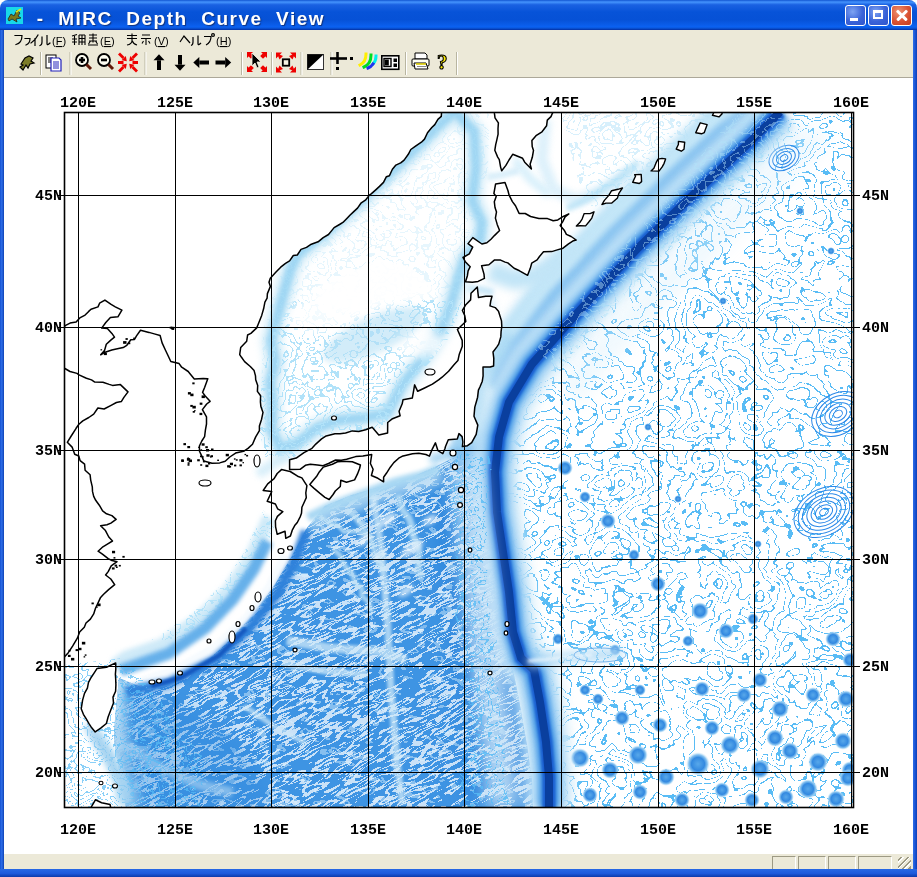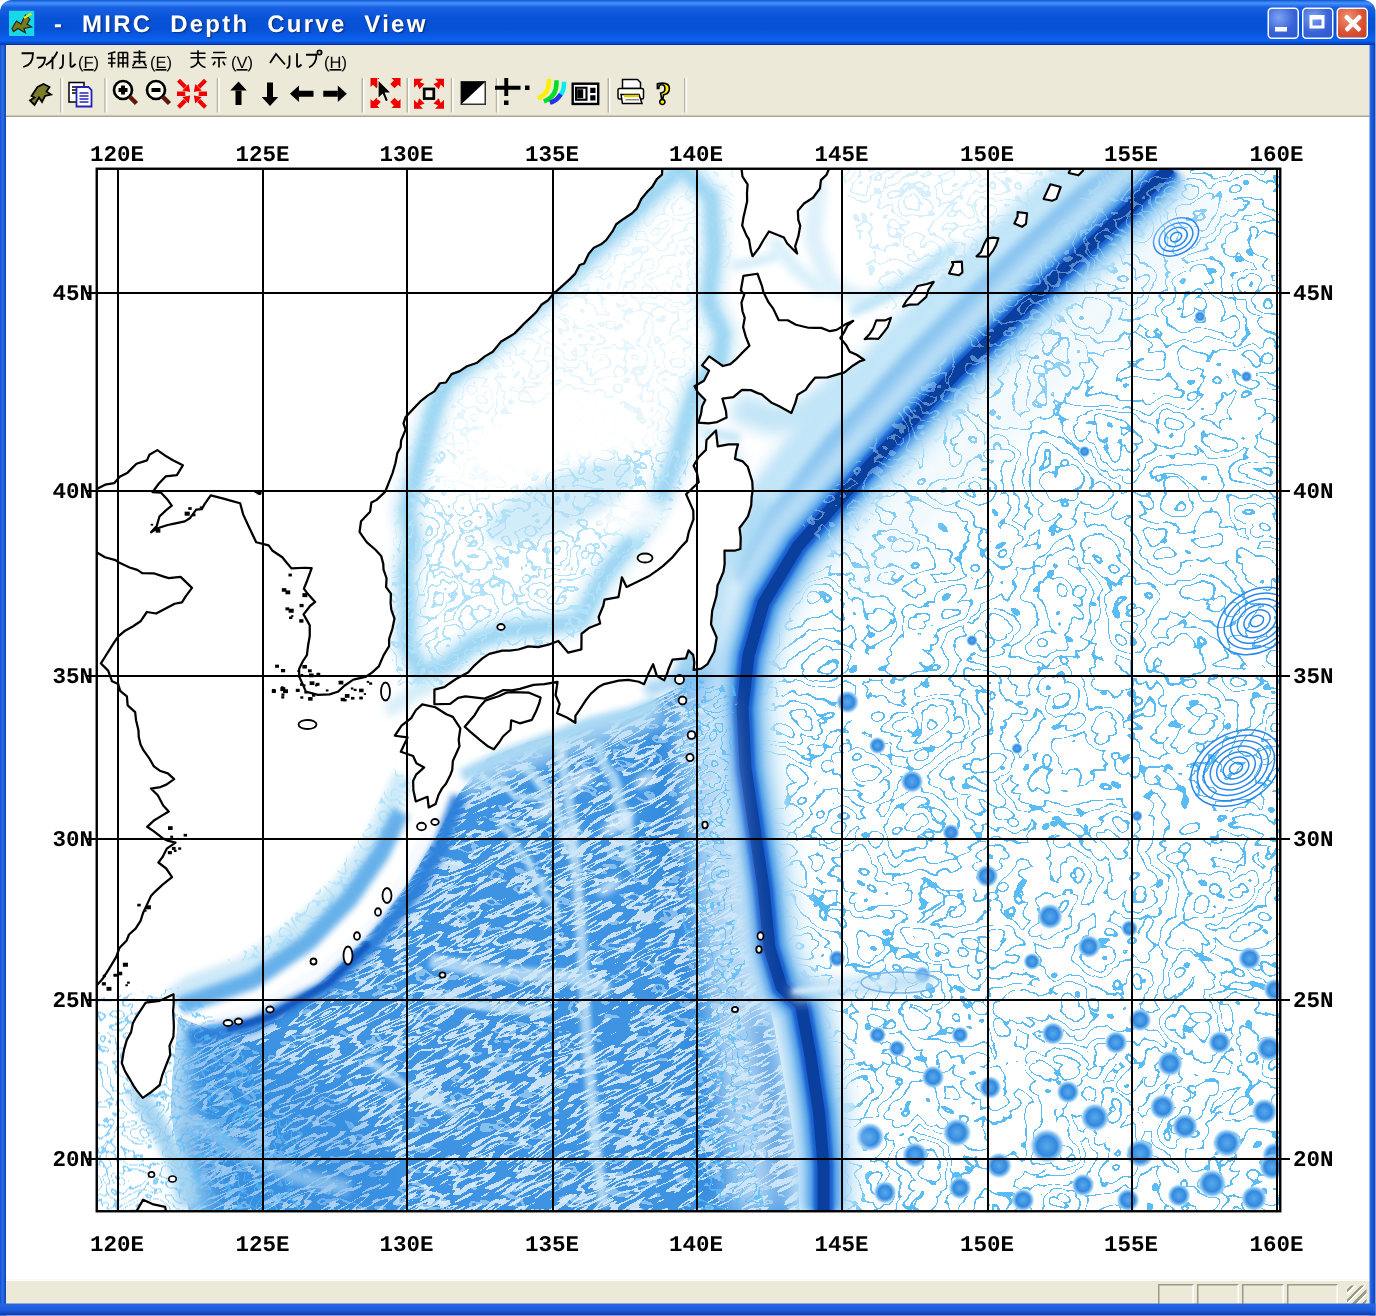--- a/index.html
+++ b/index.html
@@ -1,20 +1,20 @@
 <!DOCTYPE html>
 <html><head>
 <meta charset="utf-8">
 <style>
 html,body{margin:0;padding:0;width:917px;height:877px;overflow:hidden;background:#fff;font-family:"Liberation Sans",sans-serif;}
 .abs{position:absolute;}
 #titlebar{left:0;top:0;width:917px;height:30px;border-radius:8px 8px 0 0;
  background:linear-gradient(180deg,#0f53cd 0%,#2a73e8 3%,#4493fc 7%,#1a61e2 16%,#0753d8 40%,#0651d6 65%,#0a5ce8 82%,#0b62f2 90%,#0747c0 97%,#03279d 100%);}
 #ticon{left:6px;top:7px;width:17px;height:17px;}
-#ttext{left:30px;top:8px;color:#fff;font-weight:bold;font-size:16px;letter-spacing:1.5px;text-shadow:1px 1px 1px #10337e;white-space:pre;}
+#ttext{left:30px;top:8px;color:#fff;font-weight:bold;font-size:19px;letter-spacing:1.5px;text-shadow:1px 1px 1px #10337e;white-space:pre;}
 .tbtn{top:5px;width:21px;height:21px;border-radius:3px;border:1px solid #fff;box-sizing:border-box;}
 #bmin{left:845px;background:radial-gradient(circle at 35% 30%,#7da3f2 0%,#3a63d8 55%,#2f55cc 100%);}
 #bmax{left:868px;background:radial-gradient(circle at 35% 30%,#7da3f2 0%,#3a63d8 55%,#2f55cc 100%);}
 #bclose{left:891px;background:radial-gradient(circle at 35% 30%,#ee9372 0%,#da5334 55%,#c63c1d 100%);}
 #bmin::after{content:"";position:absolute;left:4px;top:12px;width:8px;height:3px;background:#fff;}
 #bmax::after{content:"";position:absolute;left:4px;top:4px;width:10px;height:9px;border:2px solid #fff;border-top-width:3px;box-sizing:border-box;}
 #bclose::before,#bclose::after{content:"";position:absolute;left:2.5px;top:8px;width:14px;height:2.6px;background:#fff;border-radius:1px;}
 #bclose::before{transform:rotate(45deg);}#bclose::after{transform:rotate(-45deg);}
 #menubar{left:4px;top:30px;width:909px;height:18px;background:#ece9d8;}
 #toolbar{left:4px;top:48px;width:909px;height:29px;background:#ece9d8;border-bottom:1px solid #aca899;}

